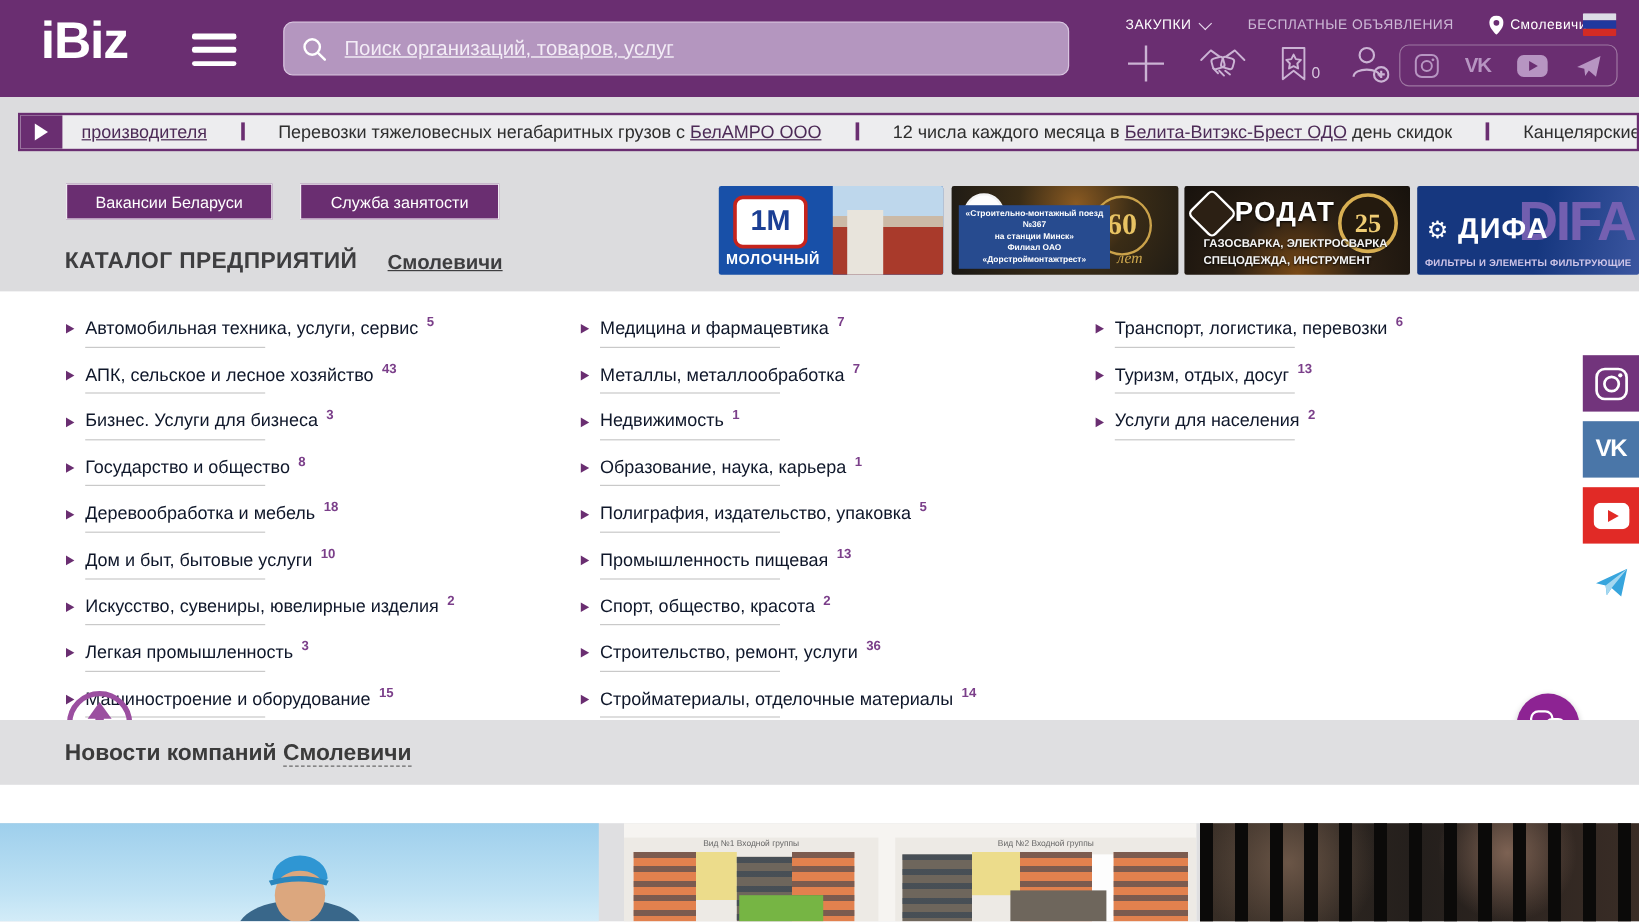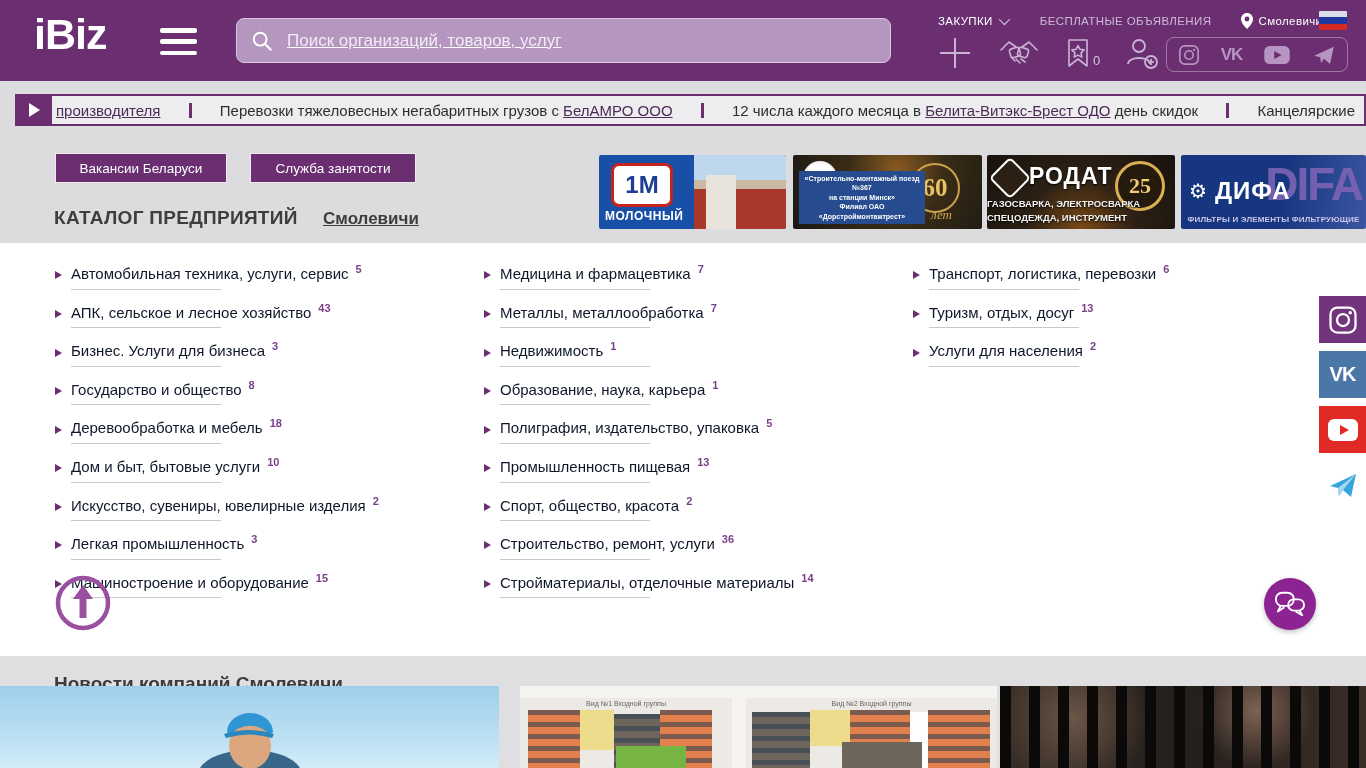--- a/index.html
+++ b/index.html
@@ -34,21 +34,21 @@
   .hicon{position:absolute;top:0;display:flex;align-items:center;}
   .bm-count{font-size:13px;color:#d7c5de;margin-left:3px;align-self:flex-end;}
   .socialbox{position:absolute;left:1166px;top:37px;width:180px;height:33px;border:1px solid rgba(255,255,255,.35);border-radius:8px;display:flex;align-items:center;justify-content:space-around;color:#b795c2;}
   .socialbox .vk-txt{font-weight:700;font-size:17px;color:#b795c2;letter-spacing:-1px;}
 
   
   .gray-top{position:absolute;left:0;top:81px;width:1366px;height:162px;background:#dcdcde;}
   .ticker{position:absolute;left:15px;top:94px;width:1351px;height:32px;background:#ededef;border:2px solid #6a2e71;box-sizing:border-box;display:flex;align-items:center;overflow:hidden;}
   .tk-play{flex:0 0 35px;height:100%;background:#6a2e71;display:flex;align-items:center;justify-content:center;}
   .tk-play i{display:block;width:0;height:0;border-left:11px solid #fff;border-top:7px solid transparent;border-bottom:7px solid transparent;}
-  .tk-body{white-space:nowrap;font-size:15px;color:#2e2e2e;padding-left:4px;}
+  .tk-body{white-space:nowrap;font-size:15px;color:#2e2e2e;padding-left:16px;}
   .tk-body a{color:#4d2b57;text-decoration:underline;}
   .tk-sep{display:inline-block;width:3px;height:15px;background:#6a2e71;margin:0 24px;vertical-align:-2px;}
 
   
   .btn{position:absolute;top:153px;height:30px;background:#6a2e71;color:#fff;font-size:13.5px;border:1px solid #efe9f1;display:flex;align-items:center;justify-content:center;box-sizing:border-box;}
   .btn1{left:55px;width:172px;}
   .btn2{left:250px;width:166px;}
   .cat-head{position:absolute;left:54px;top:207px;font-size:19px;font-weight:700;color:#3e3e40;letter-spacing:.3px;}
   .cat-city{position:absolute;left:323px;top:209px;font-size:17px;font-weight:700;color:#3e3e40;text-decoration:underline;}
 
@@ -62,21 +62,21 @@
   .bn1-cap{position:absolute;left:6px;bottom:6px;color:#fff;font-weight:700;font-size:12px;letter-spacing:.5px;}
   .bn2{left:793px;width:189px;background:radial-gradient(circle at 55% 20%,#8a5a22 0,#3a2c16 40%,#191714 100%);}
   .bn2-emblem{position:absolute;left:10px;top:6px;width:30px;height:30px;border:2px solid #f2f2f2;border-radius:50%;background:#fdfdfd;display:flex;align-items:center;justify-content:center;font-size:13px;color:#222;}
   .bn2-badge{position:absolute;right:22px;top:8px;width:46px;height:46px;border:2px solid #caa24a;border-radius:50%;color:#e3bc5ез;display:flex;align-items:center;justify-content:center;color:#e8c363;font-size:25px;font-weight:700;font-family:"Liberation Serif",serif;}
   .bn2-let{position:absolute;right:30px;top:52px;color:#cfa94f;font-size:13px;font-style:italic;font-family:"Liberation Serif",serif;}
   .bn2-strip{position:absolute;left:6px;bottom:5px;width:118px;background:#274b8f;padding:3px 4px;color:#fff;font-size:7px;font-weight:700;text-align:center;line-height:1.35;}
   .bn3{left:987px;width:188px;background:radial-gradient(circle at 50% 100%,#7a4a16 0,#2c2014 45%,#17120d 100%);}
   .bn3-hex{position:absolute;left:8px;top:8px;width:26px;height:26px;border:2px solid #fff;border-radius:5px;transform:rotate(45deg);background:#2c2014;}
   .bn3-name{position:absolute;left:42px;top:8px;color:#fff;font-weight:700;font-size:23px;letter-spacing:1px;text-shadow:0 1px 2px #000;}
   .bn3-badge{position:absolute;right:10px;top:6px;width:44px;height:44px;border:3px solid #d8af52;border-radius:50%;color:#f0cd74;font-size:22px;font-weight:700;display:flex;align-items:center;justify-content:center;background:#241a0e;font-family:"Liberation Serif",serif;}
-  .bn3-lines{position:absolute;left:0;bottom:4px;width:100%;text-align:left;padding-left:0;box-sizing:border-box;color:#f4f4f4;font-size:9.5px;font-weight:700;line-height:1.45;text-shadow:0 1px 2px #000;}
+  .bn3-lines{position:absolute;left:0;bottom:4px;width:100%;text-align:left;padding-left:16px;box-sizing:border-box;color:#f4f4f4;font-size:9.5px;font-weight:700;line-height:1.45;text-shadow:0 1px 2px #000;}
   .bn4{left:1181px;width:185px;background:linear-gradient(100deg,#16377f 0 55%,#3b56a0 100%);}
   .bn4-wm{position:absolute;right:4px;top:2px;font-size:46px;font-weight:700;color:#7d63b5;opacity:.9;letter-spacing:-2px;}
   .bn4-name{position:absolute;left:34px;top:22px;color:#fff;font-weight:700;font-size:24px;letter-spacing:1px;}
   .bn4-gear{position:absolute;left:8px;top:24px;color:#fff;font-size:20px;}
   .bn4-line{position:absolute;left:0;bottom:5px;width:100%;text-align:center;color:#cfc5e8;font-size:8px;font-weight:700;letter-spacing:.2px;}
 
   
   .cat-area{position:absolute;left:0;top:243px;width:1366px;height:389px;background:#fff;}
   .cat-col{position:absolute;top:13px;width:420px;}
   .col0{left:55px;} .col1{left:484px;} .col2{left:913px;}
@@ -92,21 +92,21 @@
   .tile-ig{background:#72347c;color:#fff;}
   .tile-vk{background:#4a76a8;color:#fff;font-weight:700;font-size:20px;letter-spacing:-1px;}
   .tile-yt{background:#e12a26;}
   .tile-tg{background:#fff;}
 
   
   .uparrow{position:absolute;left:55px;top:575px;width:56px;height:56px;}
   .chatbtn{position:absolute;left:1264px;top:578px;width:52px;height:52px;border-radius:50%;background:#8d2393;display:flex;align-items:center;justify-content:center;box-shadow:0 2px 5px rgba(0,0,0,.25);}
 
   
-  .news-band{position:absolute;left:0;top:656px;width:1366px;height:54px;background:#dfdfe1;}
+  .news-band{position:absolute;left:0;top:600px;width:1366px;height:54px;background:#dfdfe1;}
   .news-title{position:absolute;left:54px;top:17px;font-size:19px;font-weight:700;color:#3b3b3b;}
   .news-city{font-weight:700;color:#3b3b3b;border-bottom:1.5px dashed #6a6a6a;}
 
   
   .imgrow{position:absolute;left:0;top:686px;width:1366px;height:82px;background:#dfdfe1;}
   .nimg{position:absolute;top:0;height:82px;overflow:hidden;}
   .img1{left:0;width:499px;background:linear-gradient(180deg,#9ecfec 0,#bfe2f4 70%,#d3ecf8 100%);}
   .img2{left:520px;width:477px;background:#f6f4f1;}
   .img3{left:1000px;width:366px;
      background:

